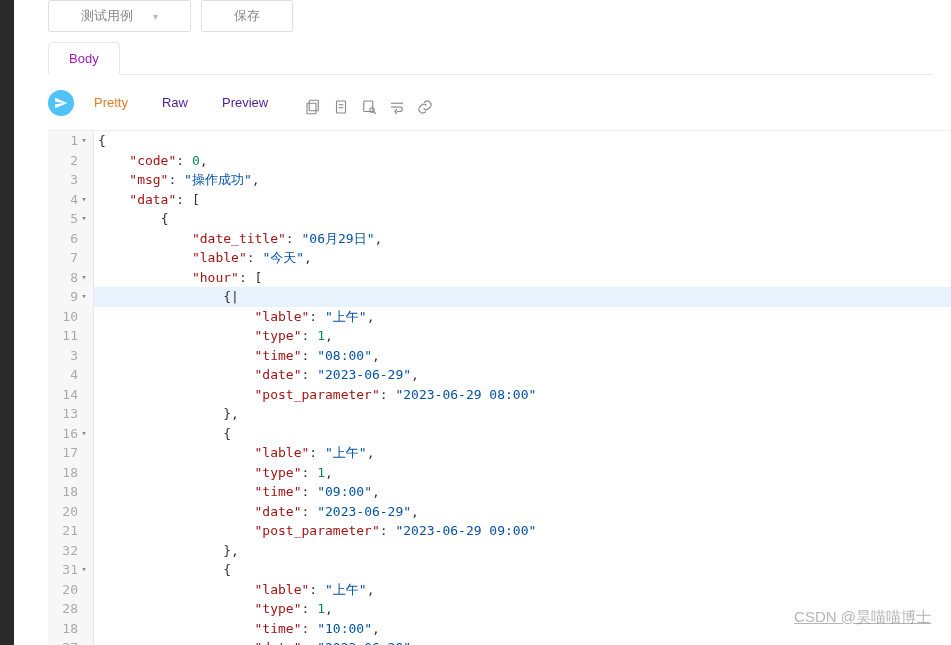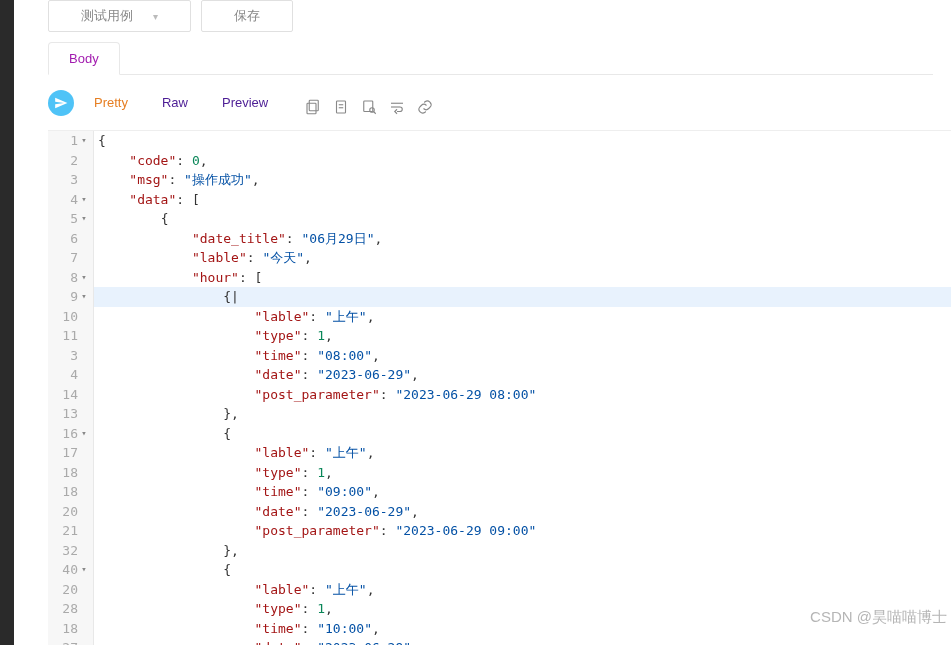--- a/index.html
+++ b/index.html
@@ -24,21 +24,21 @@
     .gutter { background: #f7f7f7; border-right: 1px solid #e8e8e8; text-align: right; color: #aaa; padding: 0 5px 0 8px; user-select: none; min-width: 46px; }
     .gutter-line { height: 19.5px; display: flex; align-items: center; justify-content: flex-end; gap: 2px; }
     .fold { width: 8px; text-align: center; color: #888; font-size: 9px; }
     .code { flex: 1; overflow: hidden; }
     .code-line { height: 19.5px; white-space: pre; padding-left: 4px; }
     .code-line.highlighted { background: #e8f2fd; }
     .tok-punc { color: #333; }
     .tok-key { color: #a31515; }
     .tok-str { color: #0451a5; }
     .tok-num { color: #098658; }
-    .watermark { position: fixed; right: 4px; bottom: 18px; color: rgba(120,120,120,0.55); font-size: 15px; pointer-events: none; }
+    .watermark { position: fixed; right: 20px; bottom: 18px; color: rgba(120,120,120,0.55); font-size: 15px; pointer-events: none; text-decoration: underline; }
   </style>
 </head>
 <body>
 
 <div class="dark-strip"></div>
 
 <div class="main">
   <div class="top-buttons">
     <button class="btn">
       <span>测试用例</span>
@@ -174,21 +174,21 @@
         </div>
         <div class="gutter-line">
           <span>21</span>
           <span class="fold"></span>
         </div>
         <div class="gutter-line">
           <span>32</span>
           <span class="fold"></span>
         </div>
         <div class="gutter-line">
-          <span>40</span>
+          <span>31</span>
           <span class="fold">▾</span>
         </div>
         <div class="gutter-line">
           <span>20</span>
           <span class="fold"></span>
         </div>
         <div class="gutter-line">
           <span>28</span>
           <span class="fold"></span>
         </div>

